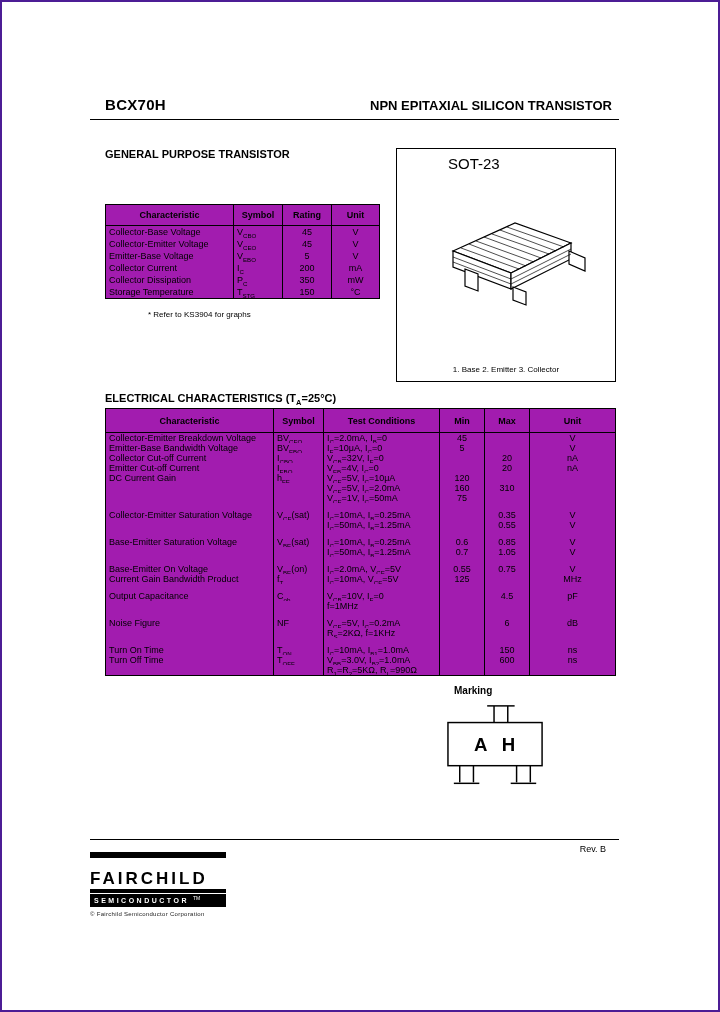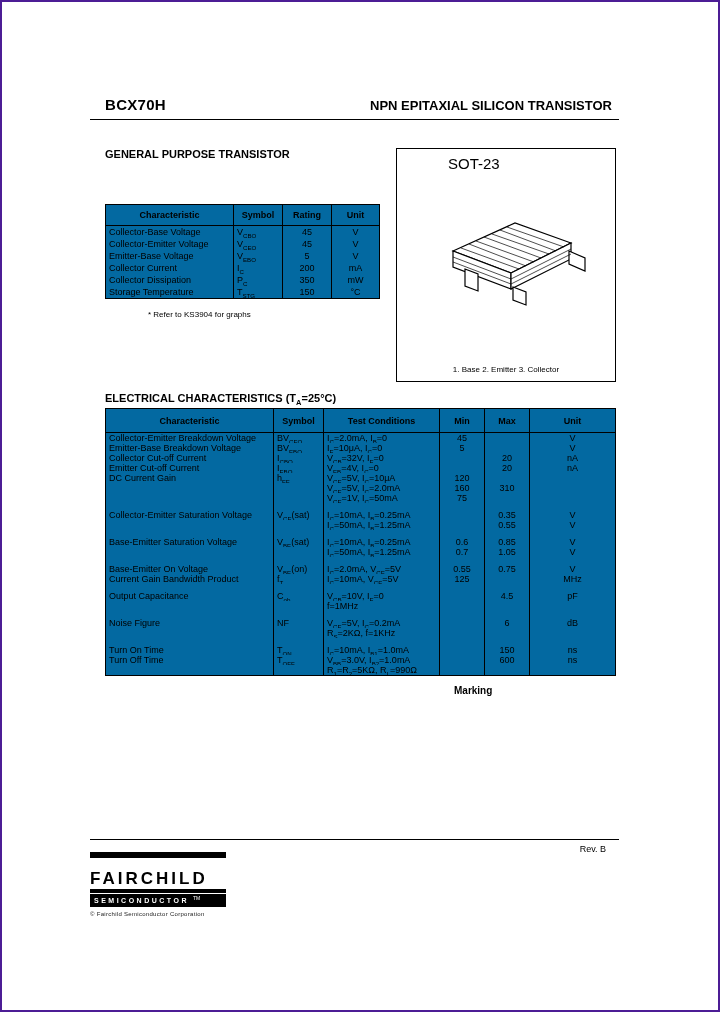--- a/index.html
+++ b/index.html
@@ -11,21 +11,21 @@
   .rule { position:absolute; height:1px; background:#000; }
 
   .hdr-part  { left:103px; top:94px;  font-size:15px; font-weight:700; letter-spacing:.3px; }
   .hdr-title { top:96px; right:106px; font-size:13px; font-weight:700; }
   .hdr-rule  { top:117px; left:88px; width:529px; }
 
   .subtitle  { left:103px; top:146px; font-size:11px; font-weight:700; }
   .abs-title { left:103px; top:186px; font-size:11px; font-weight:700;margin-top:24px; }
   .elec-title{ left:103px; top:390px; font-size:11px; font-weight:700; }
 
-  table { position:absolute; border-collapse:collapse; table-layout:fixed; background:#0369a1; }
+  table { position:absolute; border-collapse:collapse; table-layout:fixed; background:#a21caf; }
   table { border:1px solid #000; }
   th { border:1px solid #000; font-size:9px; font-weight:700; text-align:center; }
   td { font-size:9px; padding:0 3px; white-space:nowrap; overflow:hidden; }
   tbody td { border-left:1px solid #000; border-right:1px solid #000; }
   td.c { text-align:center; padding:0 1px; }
   td.l { text-align:left; }
   sub { font-size:.68em; line-height:0; }
 
   .abs-table { left:103px; top:202px; width:274px; }
   .abs-table thead th { height:21px; }
@@ -180,21 +180,21 @@
     <tbody>
         <tr>
           <td class="l">Collector-Emitter Breakdown Voltage</td>
           <td class="l">BV<sub>CEO</sub></td>
           <td class="l">I<sub>C</sub>=2.0mA, I<sub>B</sub>=0</td>
           <td class="c">45</td>
           <td class="c"></td>
           <td class="c">V</td>
         </tr>
         <tr>
-          <td class="l">Emitter-Base Breakdown Voltage</td>
+          <td class="l">Emitter-Base Bandwidth Voltage</td>
           <td class="l">BV<sub>EBO</sub></td>
           <td class="l">I<sub>E</sub>=10μA, I<sub>C</sub>=0</td>
           <td class="c">5</td>
           <td class="c"></td>
           <td class="c">V</td>
         </tr>
         <tr>
           <td class="l">Collector Cut-off Current</td>
           <td class="l">I<sub>CBO</sub></td>
           <td class="l">V<sub>CB</sub>=32V, I<sub>E</sub>=0</td>
@@ -383,20 +383,37 @@
           <td class="l"></td>
           <td class="l">R<sub>1</sub>=R<sub>2</sub>=5KΩ, R<sub>L</sub>=990Ω</td>
           <td class="c"></td>
           <td class="c"></td>
           <td class="c"></td>
         </tr>
       </tbody>
   </table>
 
   <div class="abs marking-label">Marking</div>
+  <div class="abs marking-fig">
+    <svg width="128" height="100" viewBox="0 0 130 102">
+      <g stroke="#000" fill="none" stroke-width="1.5">
+        <line x1="56" y1="6" x2="84" y2="6"></line>
+        <line x1="63" y1="6" x2="63" y2="23"></line>
+        <line x1="77" y1="6" x2="77" y2="23"></line>
+        <rect x="16" y="23" width="96" height="44"></rect>
+        <line x1="28" y1="67" x2="28" y2="84"></line>
+        <line x1="42" y1="67" x2="42" y2="84"></line>
+        <line x1="22" y1="85" x2="48" y2="85"></line>
+        <line x1="86" y1="67" x2="86" y2="84"></line>
+        <line x1="100" y1="67" x2="100" y2="84"></line>
+        <line x1="80" y1="85" x2="106" y2="85"></line>
+      </g>
+      <text x="66" y="52" text-anchor="middle" font-size="19" font-weight="bold" letter-spacing="5" font-family="Liberation Sans, sans-serif" fill="#000">A H</text>
+    </svg>
+  </div>
 
   <div class="rule ftr-rule"></div>
   <div class="abs rev">Rev. B</div>
 
   <div class="abs logo">
     <div class="logo-bar"></div>
     <div class="logo-name">FAIRCHILD</div>
     <div class="logo-bar thin"></div>
     <div class="logo-sub">
       <span class="word">SEMICONDUCTOR</span>

